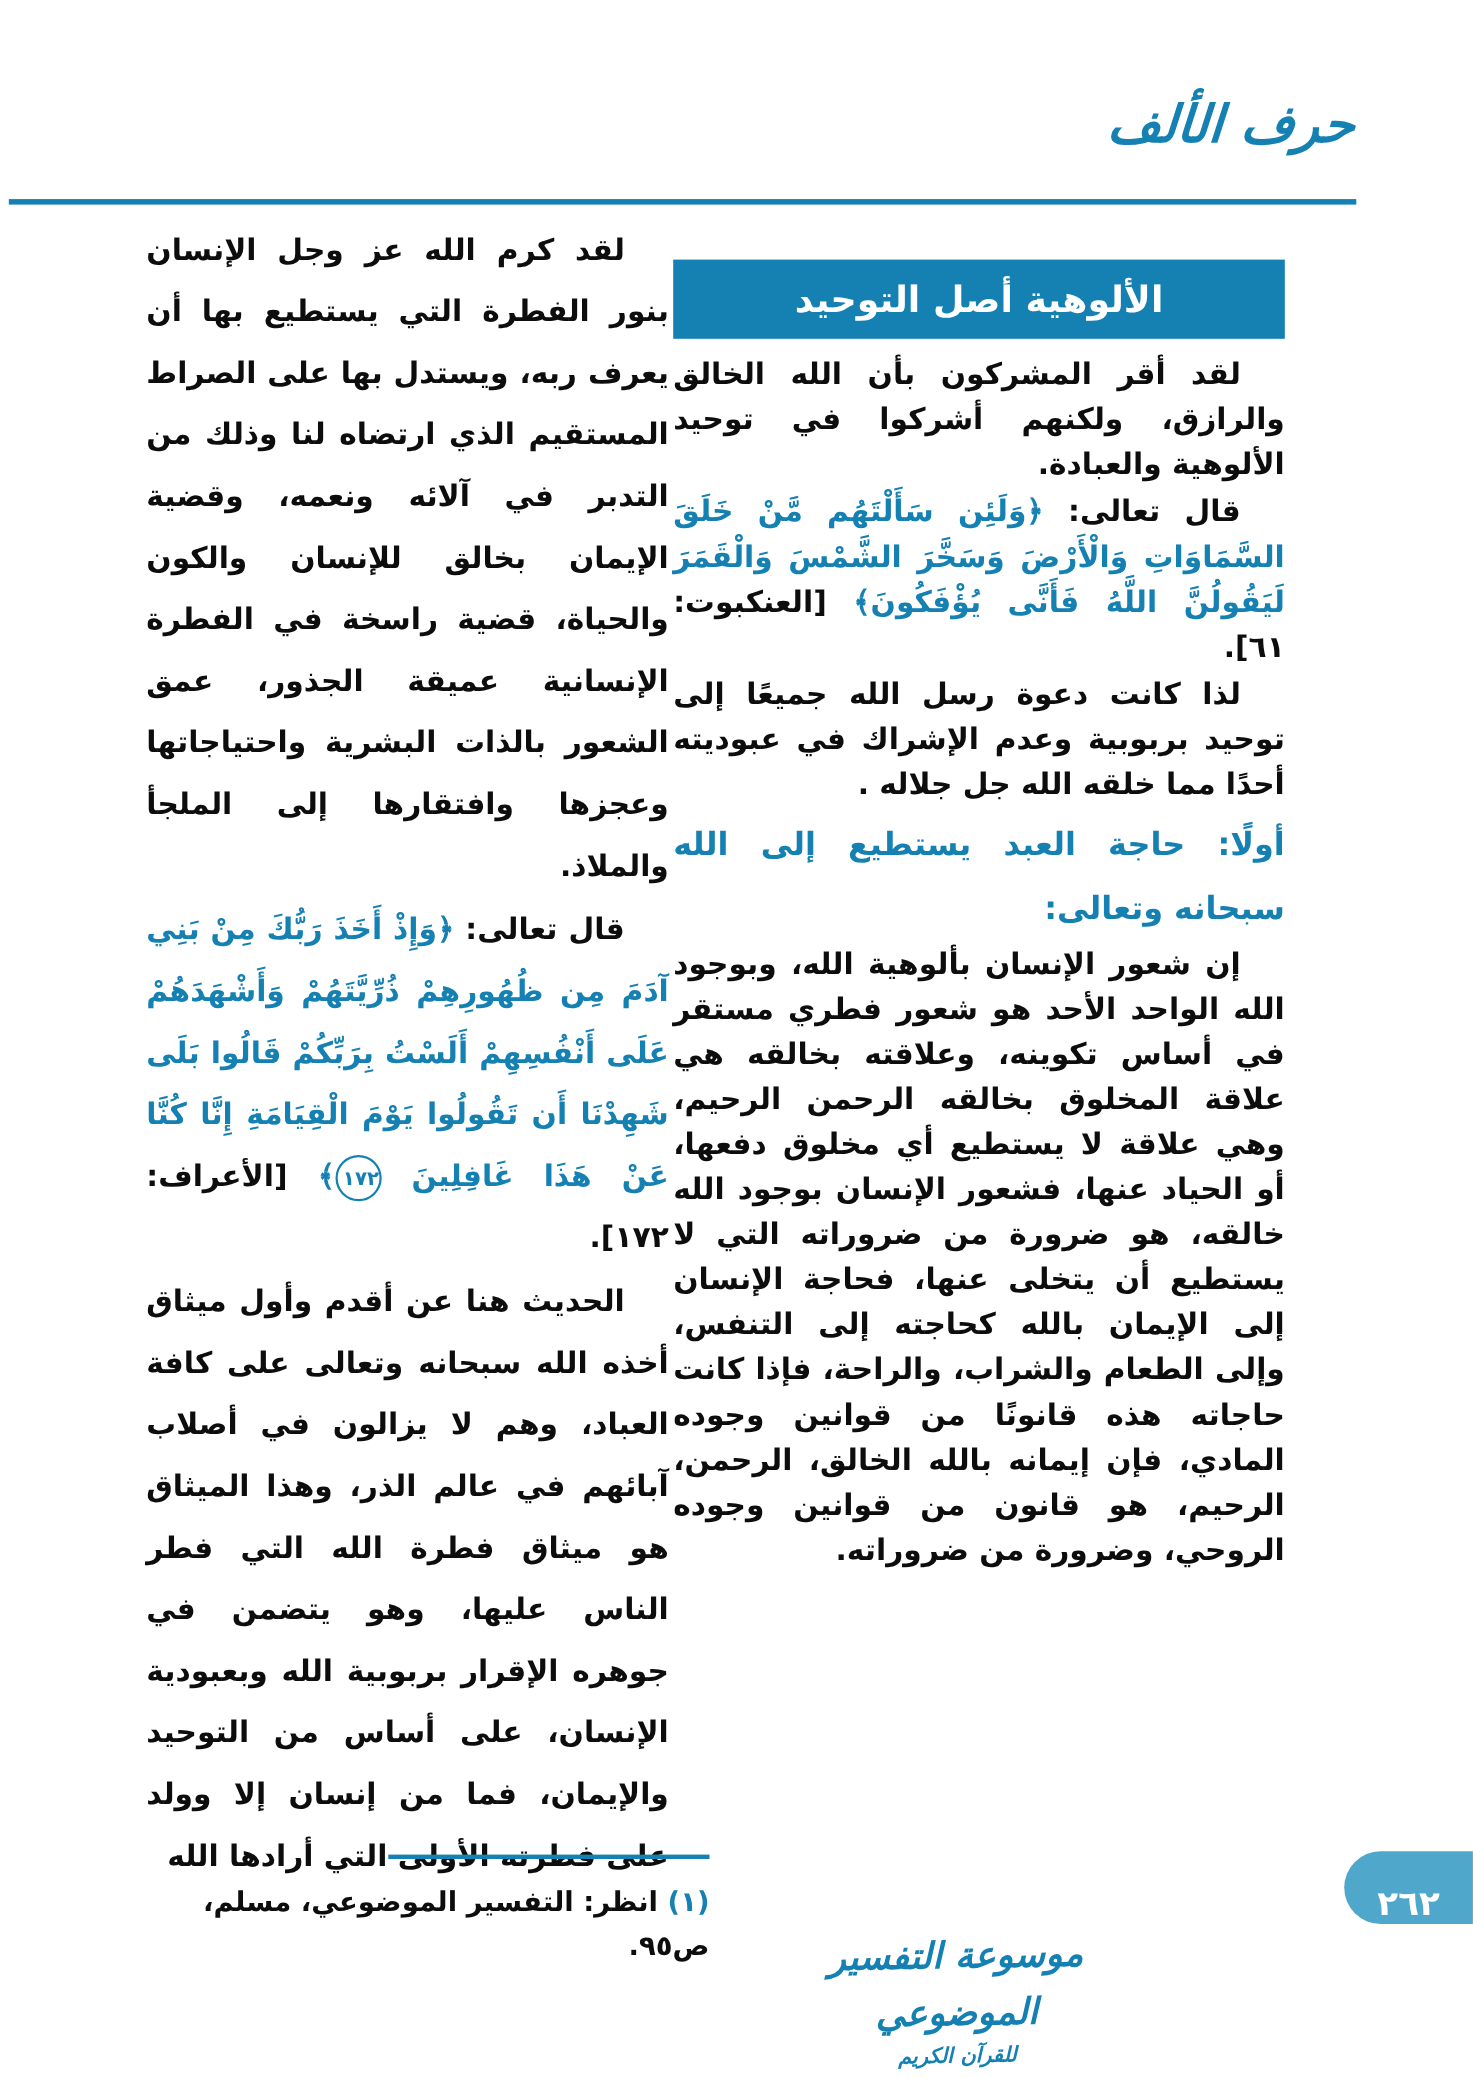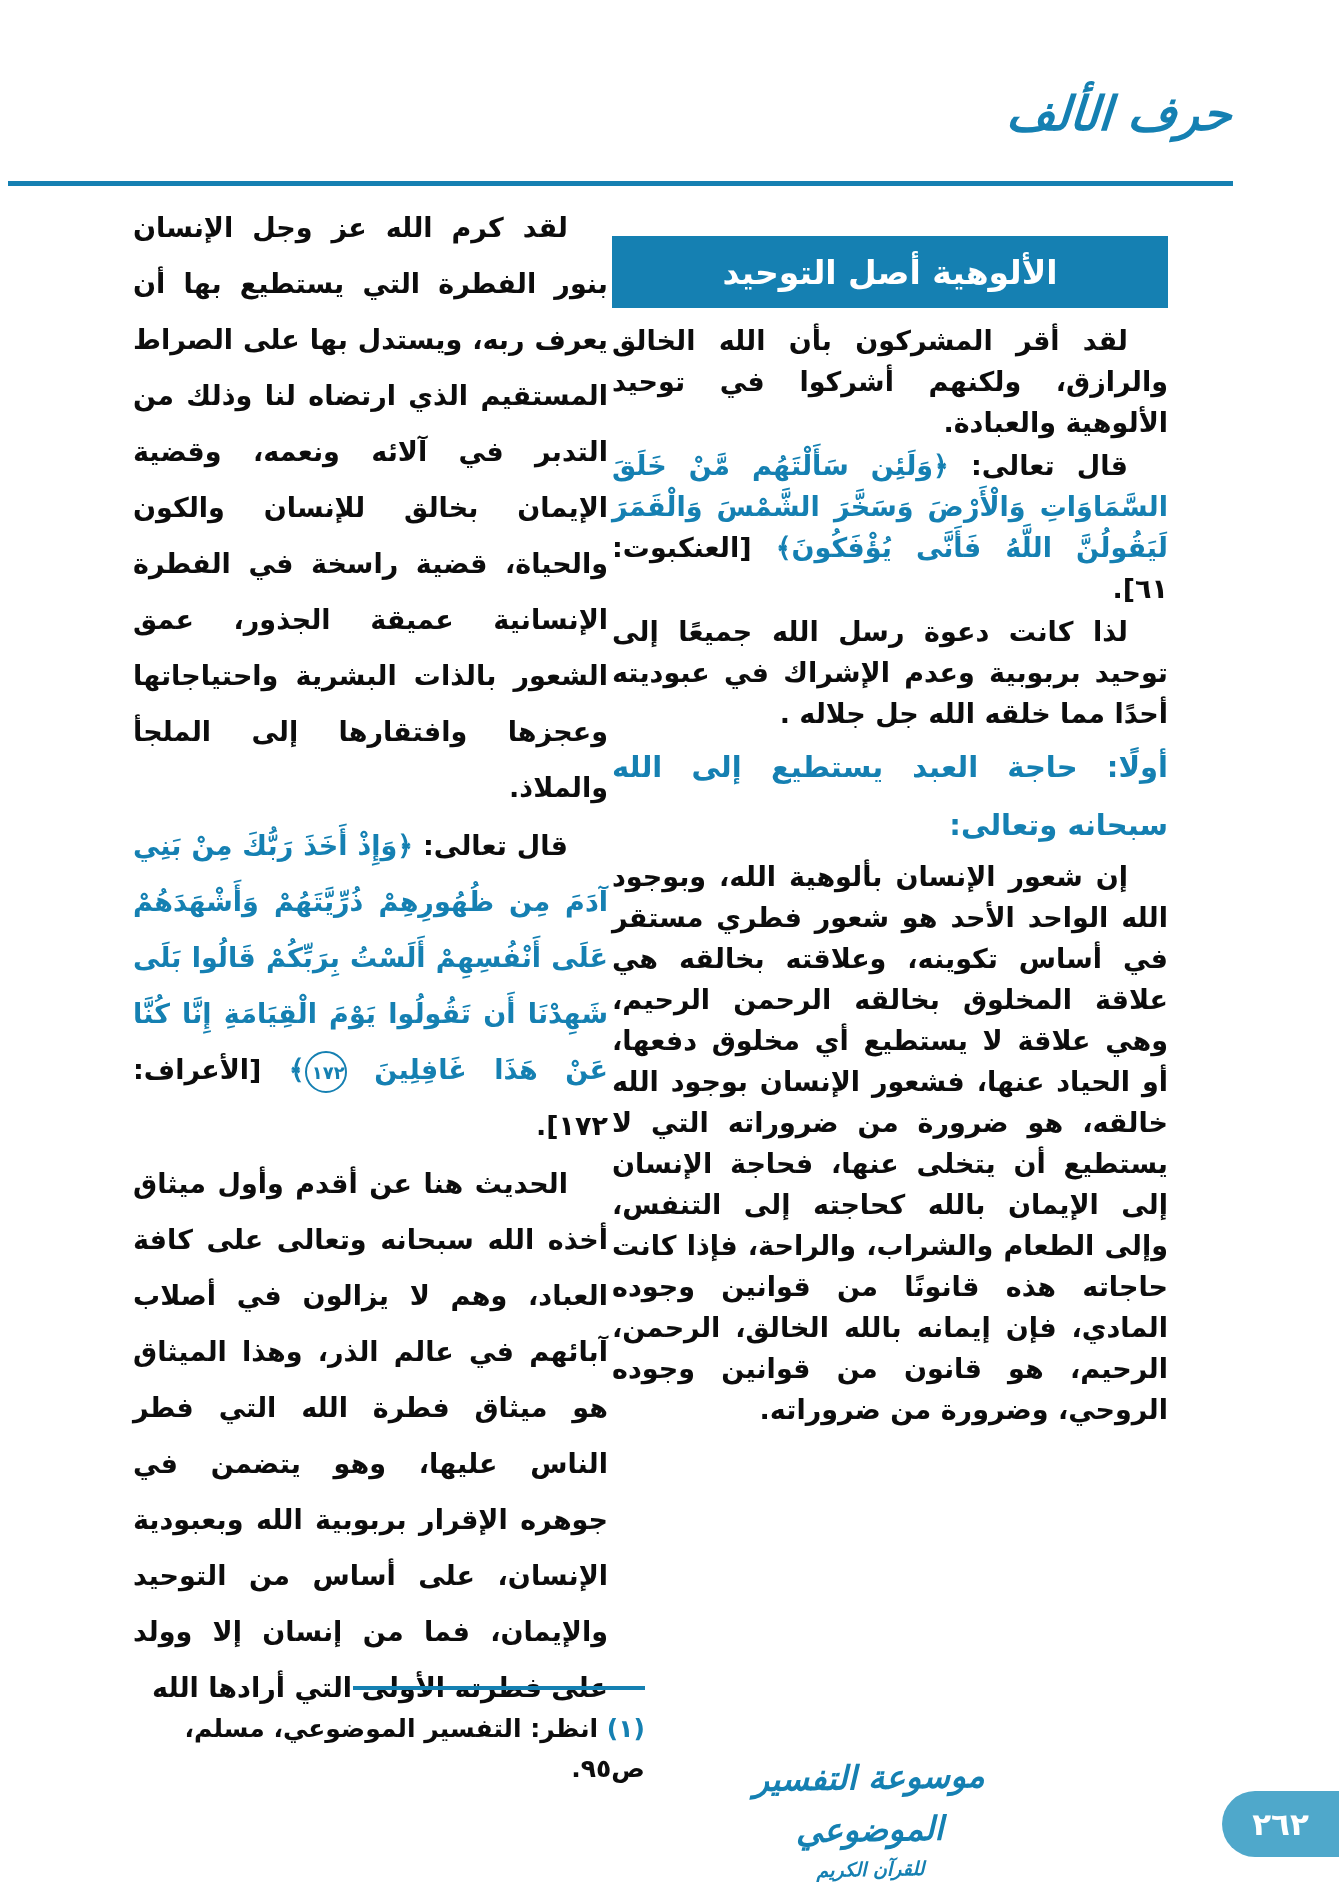--- a/index.html
+++ b/index.html
@@ -108,25 +108,25 @@
   .footer-logo .l1{
     font-size:33px;font-weight:bold;font-style:italic;
     letter-spacing:-2px;line-height:52px;
     display:block;
   }
   .footer-logo .l2{
     font-size:19px;font-weight:bold;font-style:italic;
     line-height:26px;display:block;
   }
   .page-badge{
-    position:absolute;top:1791px;right:0;
+    position:absolute;top:1683px;right:0;
     width:117px;height:66px;
     background:var(--teal-light);
     border-radius:33px 0 0 33px;
-    display:flex;align-items:center;justify-content:center;
+    display:flex;align-items:flex-end;justify-content:center;
   }
   .page-badge span{
     color:#ffffff;font-size:31px;font-weight:bold;letter-spacing:4px;
   }
 </style>
 </head>
 <body>
 
 <div class="page">
 

